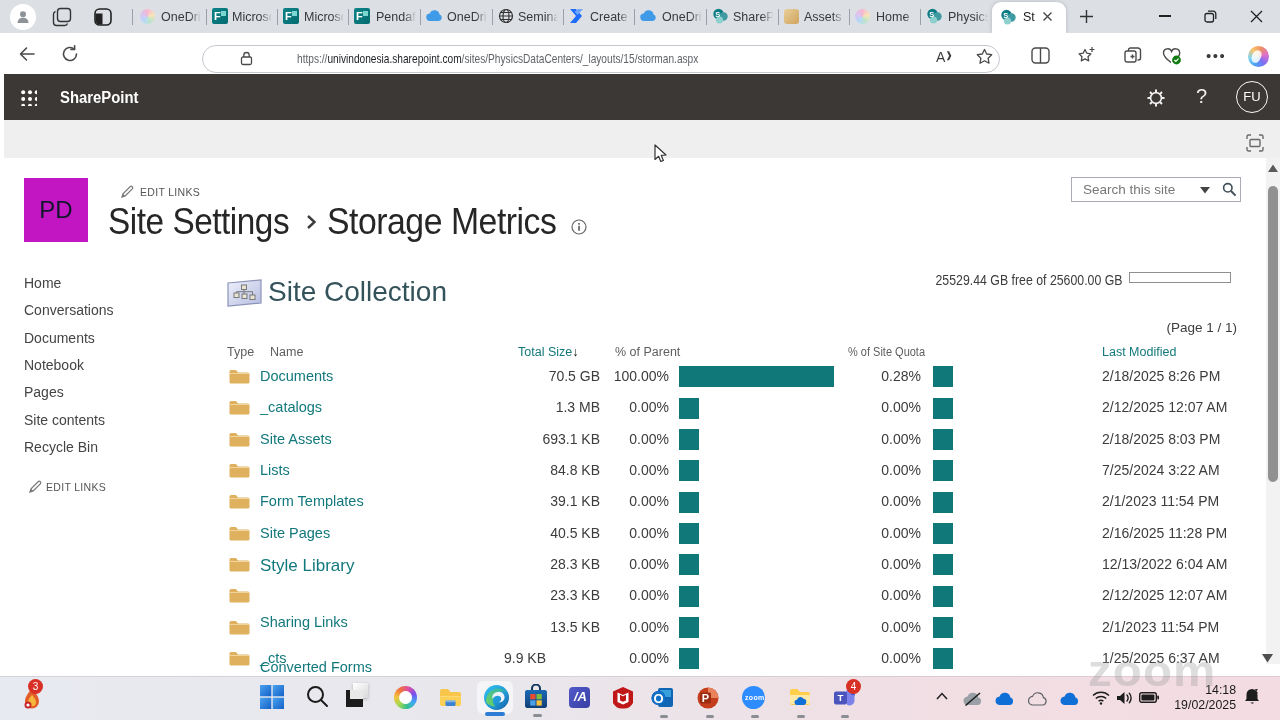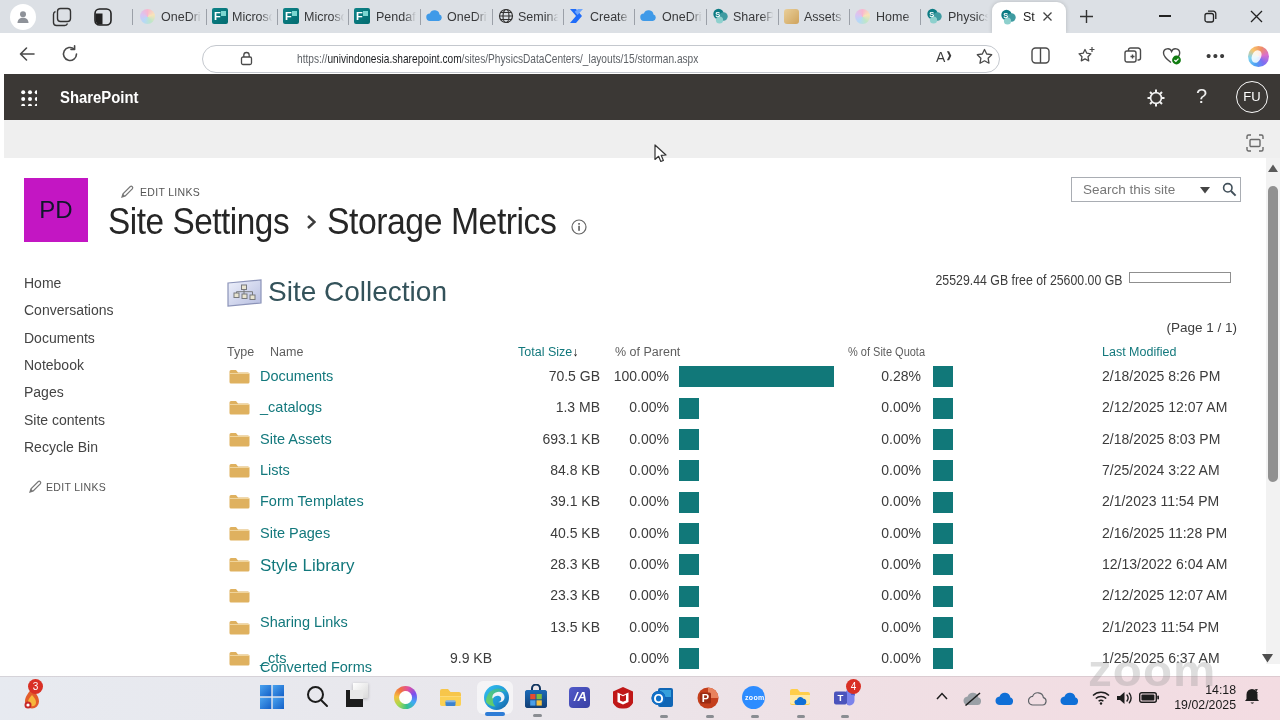--- a/index.html
+++ b/index.html
@@ -344,21 +344,21 @@
 <div class="ab" style="left:569px;top:619px;width:100px;text-align:right;font-size:14px;color:#3c3c3c;">0.00%</div>
 <div class="ab" style="left:679px;top:617px;width:19.5px;height:21px;background:#117879;"></div>
 <div class="ab" style="left:821px;top:619px;width:100px;text-align:right;font-size:14px;color:#3c3c3c;">0.00%</div>
 <div class="ab" style="left:933px;top:617px;width:19.5px;height:21px;background:#117879;"></div>
 <div class="ab" style="left:1102px;top:619px;font-size:14px;color:#3c3c3c;white-space:nowrap;">2/1/2023 11:54 PM</div>
 <svg class="ab" style="left:229px;top:651px;" width="21" height="15" viewBox="0 0 21 15">
     <path d="M0.5 2.5 a1.5 1.5 0 0 1 1.5 -1.5 h5 l2 2.5 h10 a1.5 1.5 0 0 1 1.5 1.5 v8 a1.5 1.5 0 0 1 -1.5 1.5 h-17 a1.5 1.5 0 0 1 -1.5 -1.5 Z" fill="#dfb15f"></path>
     <path d="M0.5 5 h20 v-0.8 h-20 Z" fill="#f4dfae"></path>
   </svg>
 <div class="ab" style="left:260px;top:650px;font-size:14.5px;color:#12787c;">_cts</div>
-<div class="ab" style="left:450px;top:650px;width:150px;text-align:left;font-size:14px;color:#3c3c3c;">9.9 KB</div>
+<div class="ab" style="left:450px;top:650px;width:150px;text-align:center;font-size:14px;color:#3c3c3c;">9.9 KB</div>
 <div class="ab" style="left:569px;top:650px;width:100px;text-align:right;font-size:14px;color:#3c3c3c;">0.00%</div>
 <div class="ab" style="left:679px;top:648px;width:19.5px;height:21px;background:#117879;"></div>
 <div class="ab" style="left:821px;top:650px;width:100px;text-align:right;font-size:14px;color:#3c3c3c;">0.00%</div>
 <div class="ab" style="left:933px;top:648px;width:19.5px;height:21px;background:#117879;"></div>
 <div class="ab" style="left:1102px;top:650px;font-size:14px;color:#3c3c3c;white-space:nowrap;">1/25/2025 6:37 AM</div>
 <div class="ab" style="left:0;top:676px;width:1280px;height:44px;background:linear-gradient(90deg,#e7eaf0 0%,#e9e7ec 40%,#f0dfe4 70%,#f3dce2 100%);border-top:1px solid rgba(180,170,175,.35);"></div>
 <svg class="ab" style="left:20px;top:686px;" width="24" height="26" viewBox="0 0 24 26">
     <path d="M12 2 C15 6.5 19 10 19 15.5 a7 7 0 0 1 -14 0 C5 10 9 6.5 12 2 Z" fill="#e35d2b"></path>
     <path d="M12 9 c2 2.5 4 4.5 4 7.2 a4 4 0 0 1 -8 0 C8 13.5 10 11.5 12 9 Z" fill="#f6b73c"></path>
     <circle cx="8" cy="19" r="3.5" fill="#c62828"></circle>

